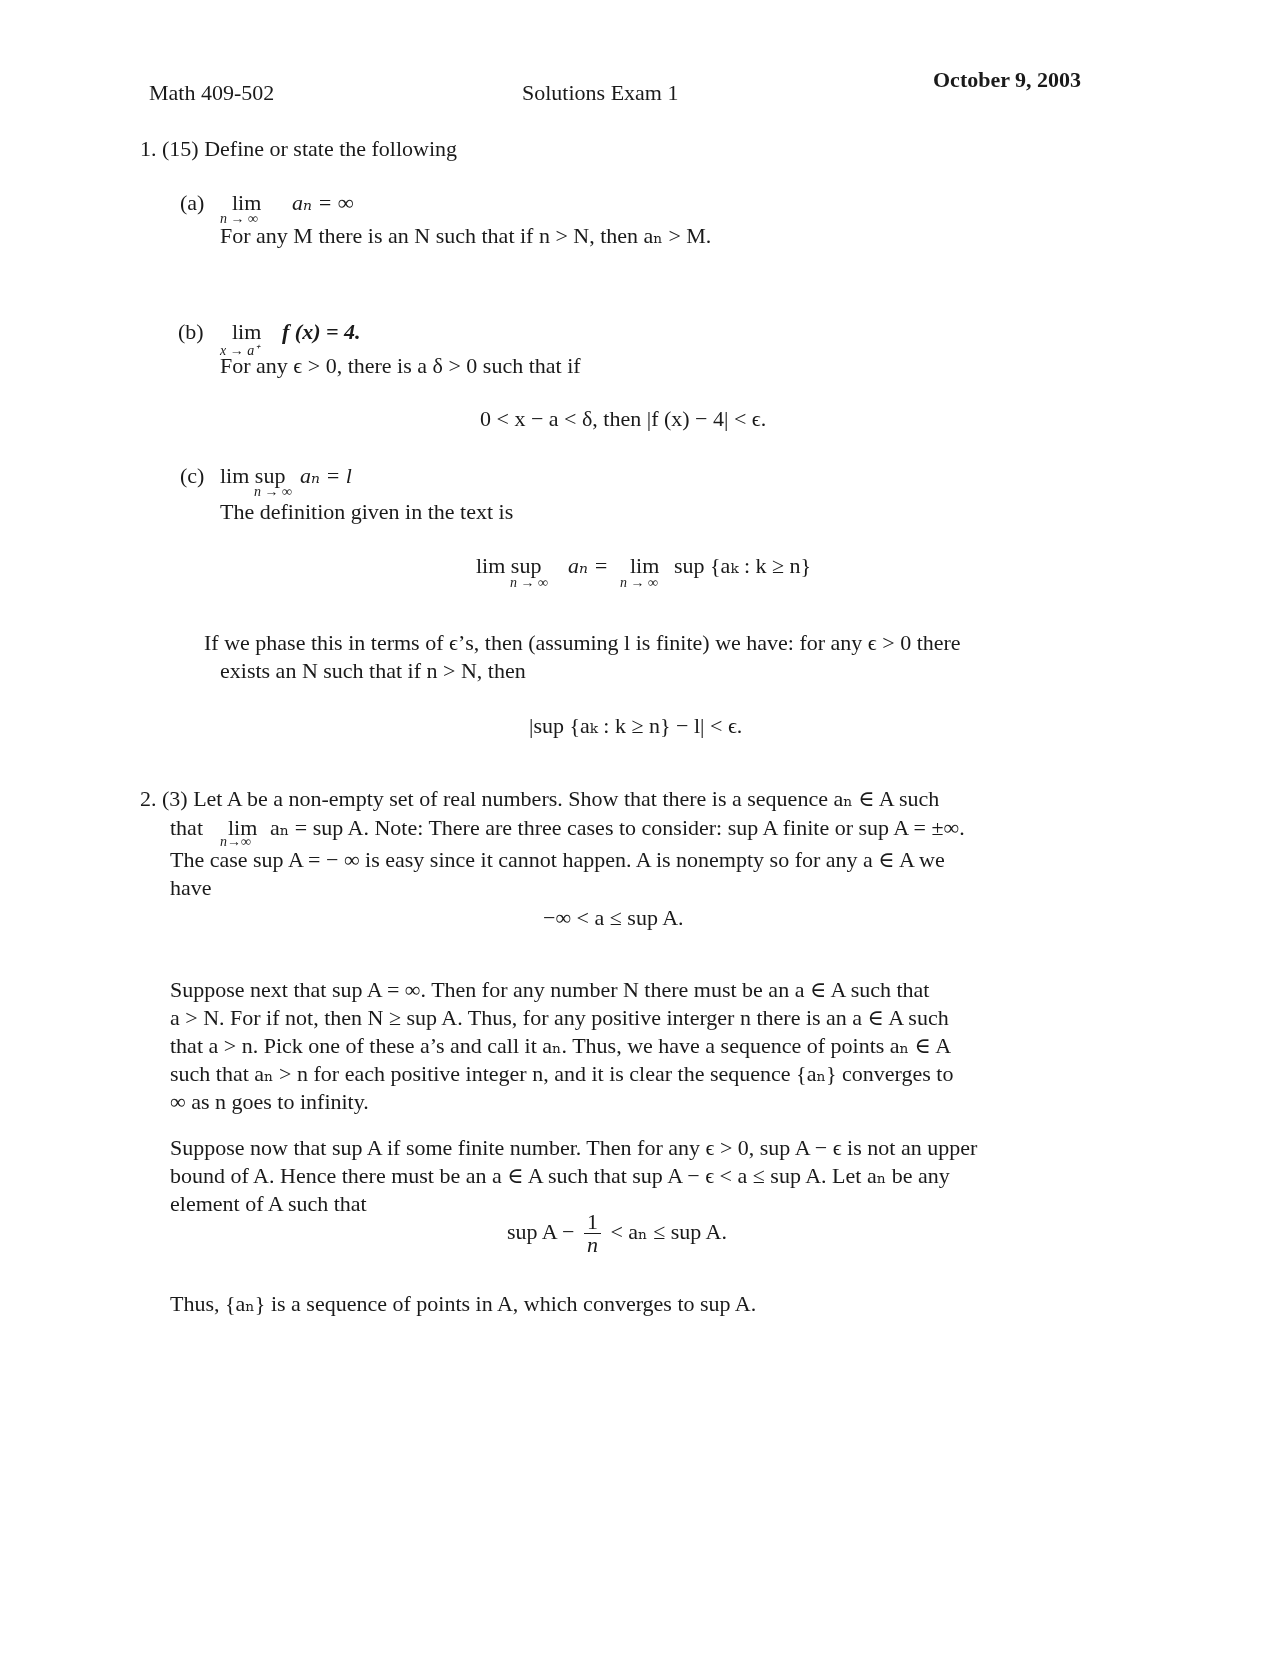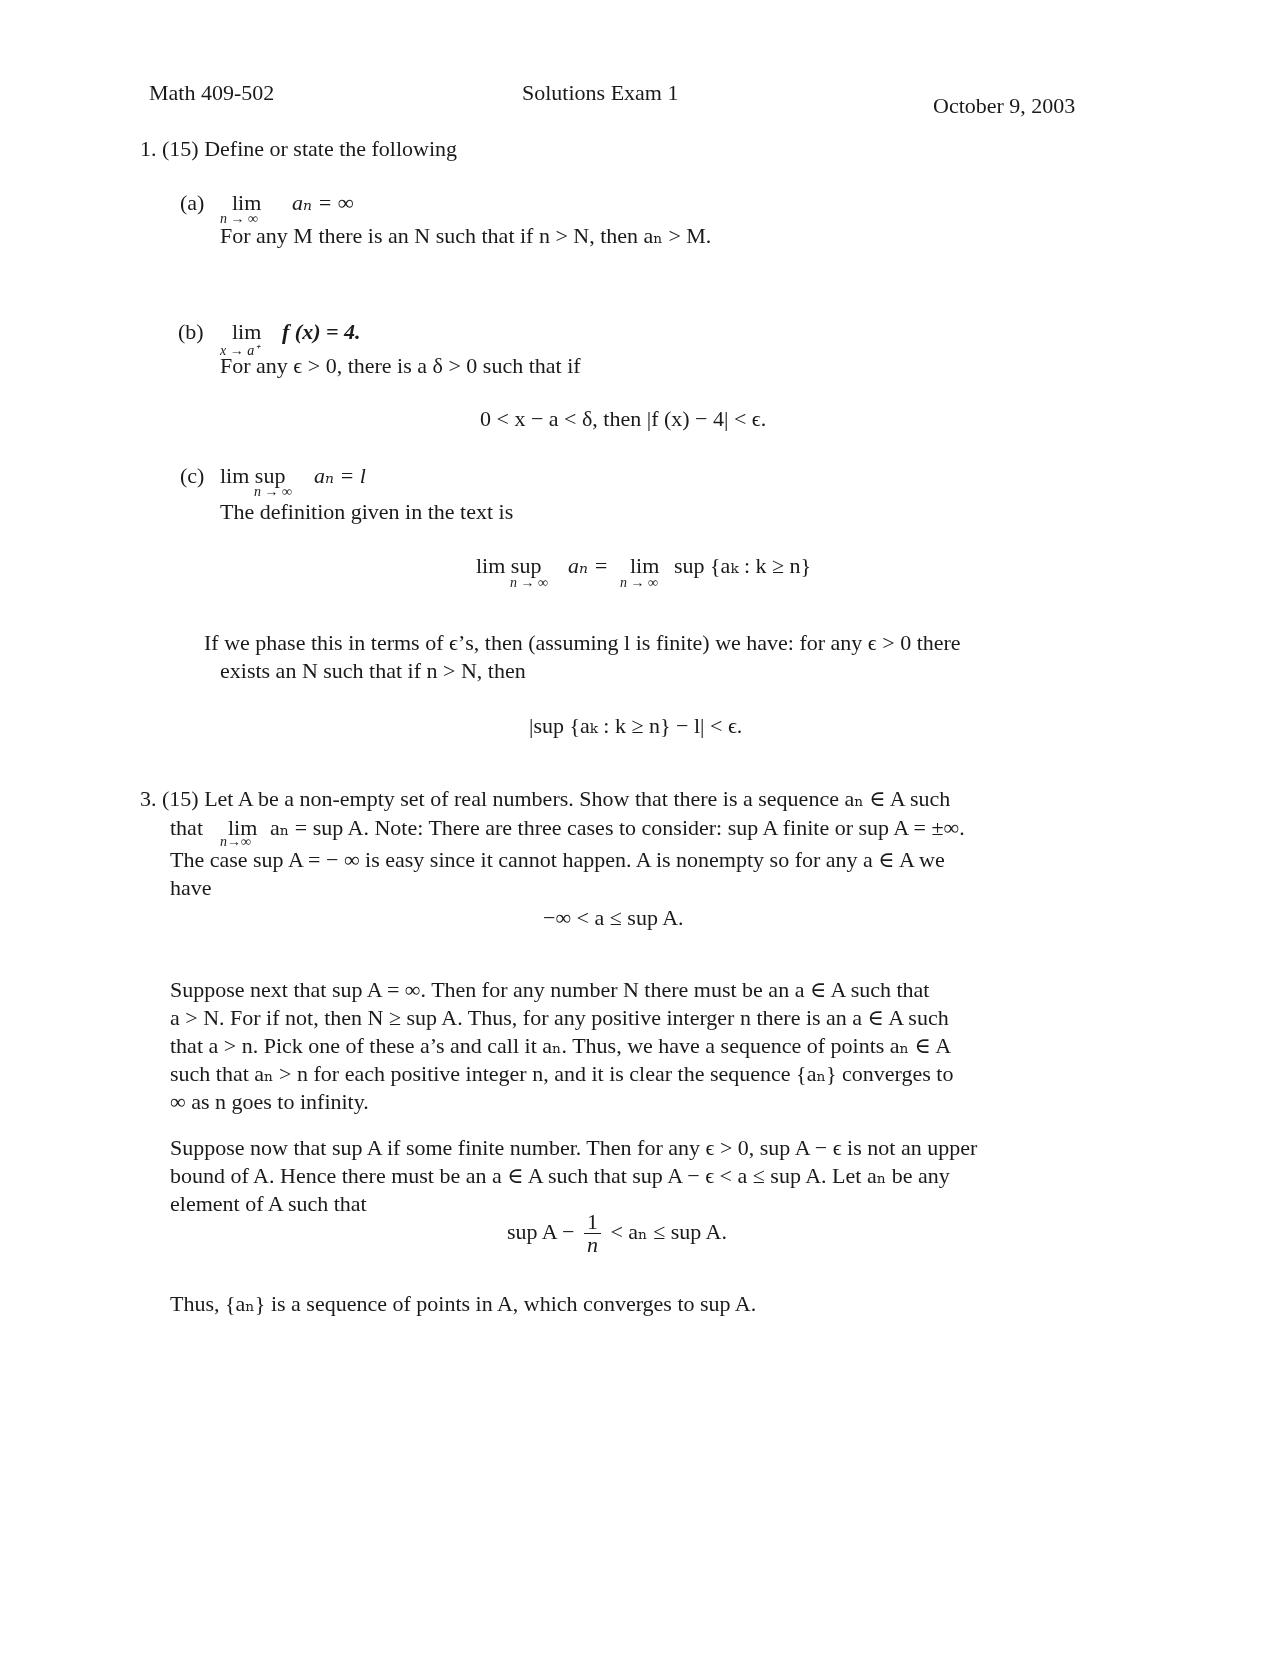--- a/index.html
+++ b/index.html
@@ -10,55 +10,55 @@
   .under { position:absolute; font-size:14px; font-style:italic; white-space:nowrap; font-family:"Liberation Serif", serif; }
   .frac { display:inline-block; vertical-align:middle; text-align:center; line-height:22px; margin:0 4px; }
   .frac span { display:block; }
   .frac .num { border-bottom:1.2px solid #1a1a1a; padding:0 3px; }
 </style>
 </head>
 <body>
 
 <div class="t" style="left:149px; top:79px;">Math 409-502</div>
 <div class="t" style="left:522px; top:79px;">Solutions Exam 1</div>
-<div class="t" style="left:933px; top:92px;">October 9, 2003</div>
+<div class="t" style="left:933px; top:66px;font-weight:bold;">October 9, 2003</div>
 
 <div class="t" style="left:140px; top:135px;">1. (15) Define or state the following</div>
 
 <div class="t" style="left:180px; top:189px;">(a)</div>
 <div class="t" style="left:232px; top:189px;">lim</div>
 <div class="under" style="left:220px; top:211px;">n → ∞</div>
 <div class="t m" style="left:275px; top:189px;margin-left:17px;">aₙ = ∞</div>
 <div class="t" style="left:220px; top:222px;">For any M there is an N such that if n &gt; N, then aₙ &gt; M.</div>
 
 <div class="t" style="left:178px; top:318px;">(b)</div>
 <div class="t" style="left:232px; top:318px;">lim</div>
 <div class="under" style="left:220px; top:340px;">x → a⁺</div>
 <div class="t m" style="left:282px; top:318px;font-weight:bold;">f (x) = 4.</div>
 <div class="t" style="left:220px; top:352px;">For any ϵ &gt; 0, there is a δ &gt; 0 such that if</div>
 <div class="t" style="left:480px; top:405px;">0 &lt; x − a &lt; δ, then  |f (x) − 4| &lt; ϵ.</div>
 
 <div class="t" style="left:180px; top:462px;">(c)</div>
 <div class="t" style="left:220px; top:462px;">lim  sup</div>
 <div class="under" style="left:254px; top:484px;">n → ∞</div>
-<div class="t m" style="left:314px; top:462px;">aₙ = l</div>
+<div class="t m" style="left:300px; top:462px;">aₙ = l</div>
 <div class="t" style="left:220px; top:498px;">The definition given in the text is</div>
 
 <div class="t" style="left:476px; top:552px;">lim  sup</div>
 <div class="under" style="left:510px; top:575px;">n → ∞</div>
 <div class="t m" style="left:568px; top:552px;">aₙ =</div>
 <div class="t" style="left:630px; top:552px;">lim</div>
 <div class="under" style="left:620px; top:575px;">n → ∞</div>
 <div class="t" style="left:674px; top:552px;">sup {aₖ : k ≥ n}</div>
 
 <div class="t" style="left:204px; top:629px;">If we phase this in terms of ϵ’s, then (assuming l is finite) we have: for any ϵ &gt; 0 there</div>
 <div class="t" style="left:220px; top:657px;">exists an N such that if n &gt; N, then</div>
 <div class="t" style="left:529px; top:712px;">|sup {aₖ : k ≥ n} − l| &lt; ϵ.</div>
 
-<div class="t" style="left:140px; top:785px;">3. (15) Let A be a non-empty set of real numbers. Show that there is a sequence aₙ ∈ A such</div>
+<div class="t" style="left:140px; top:785px;">2. (3) Let A be a non-empty set of real numbers. Show that there is a sequence aₙ ∈ A such</div>
 <div class="t" style="left:170px; top:814px;">that</div>
 <div class="t" style="left:228px; top:814px;">lim</div>
 <div class="under" style="left:220px; top:834px;">n→∞</div>
 <div class="t" style="left:270px; top:814px;">aₙ = sup A. Note: There are three cases to consider: sup A finite or sup A = ±∞.</div>
 <div class="t" style="left:170px; top:846px;">The case sup A = − ∞ is easy since it cannot happen.  A is nonempty so for any a ∈ A we</div>
 <div class="t" style="left:170px; top:874px;">have</div>
 <div class="t" style="left:543px; top:904px;">−∞ &lt; a ≤ sup A.</div>
 
 <div class="t" style="left:170px; top:976px;text-align:right;">Suppose next that sup A = ∞.  Then for any number N there must be an a ∈ A such that</div>
 <div class="t" style="left:170px; top:1004px;">a &gt; N. For if not, then N ≥ sup A. Thus, for any positive interger n there is an a ∈ A such</div>

